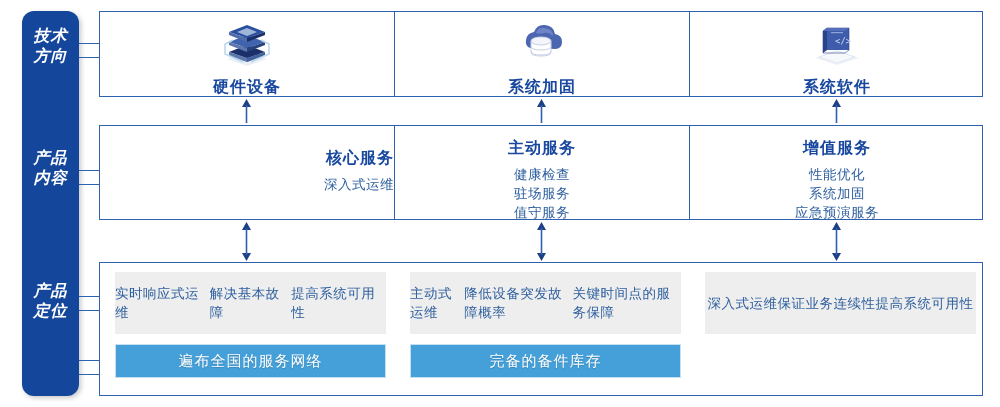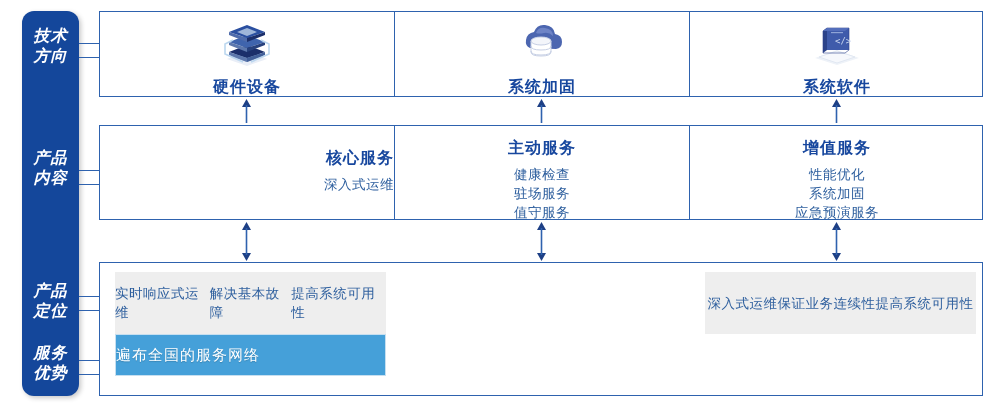--- a/index.html
+++ b/index.html
@@ -131,25 +131,27 @@
     justify-content:center;
     box-sizing:border-box;
   }
   .gray-item{
     font-size:13.5px;
     color:#2e5f9e;
     line-height:19px;
     letter-spacing:.5px;
   }
   .blue-bar{
-    height:42px;
+    margin-top:10px;
+    height:34px;
     background:#45a0d9;
     border:1px solid #c6dff0;
     display:flex;
     align-items:center;
+    justify-content:center;
     box-sizing:border-box;
   }
   .blue-bar-label{
     color:#ffffff;
     font-size:15px;
     letter-spacing:1px;
     text-shadow:0 1px 1px rgba(0,0,0,.18);
   }
 
   
@@ -166,24 +168,20 @@
     <span>技术</span>
     <span>方向</span>
   </div>
   <div class="rail-label" style="top:148px;">
     <span>产品</span>
     <span>内容</span>
   </div>
   <div class="rail-label" style="top:281px;">
     <span>产品</span>
     <span>定位</span>
-  </div>
-  <div class="rail-label" style="top:343px;">
-    <span>服务</span>
-    <span>优势</span>
   </div>
 
   <div class="conn" style="left:79px;top:43px;width:21px;"></div>
   <div class="conn" style="left:79px;top:57px;width:21px;"></div>
   <div class="conn" style="left:79px;top:170px;width:21px;"></div>
   <div class="conn" style="left:79px;top:184px;width:21px;"></div>
   <div class="conn" style="left:79px;top:296px;width:21px;"></div>
   <div class="conn" style="left:79px;top:310px;width:21px;"></div>
   <div class="conn" style="left:79px;top:360px;width:21px;"></div>
   <div class="conn" style="left:79px;top:374px;width:21px;"></div>
@@ -324,20 +322,30 @@
     <div class="gray-box">
       <div class="gray-item">实时响应式运维</div>
       <div class="gray-item">解决基本故障</div>
       <div class="gray-item">提高系统可用性</div>
     </div>
     <div class="blue-bar">
       <span class="blue-bar-label">遍布全国的服务网络</span>
     </div>
   </div>
 
+  <div class="bot-col" style="left:410px;width:271px;">
+    <div class="gray-box">
+      <div class="gray-item">主动式运维</div>
+      <div class="gray-item">降低设备突发故障概率</div>
+      <div class="gray-item">关键时间点的服务保障</div>
+    </div>
+    <div class="blue-bar">
+      <span class="blue-bar-label">完备的备件库存</span>
+    </div>
+  </div>
 
   <div class="bot-col" style="left:705px;width:271px;">
     <div class="gray-box">
       <div class="gray-item">深入式运维</div>
       <div class="gray-item">保证业务连续性</div>
       <div class="gray-item">提高系统可用性</div>
     </div>
   </div>
 
 </div>

